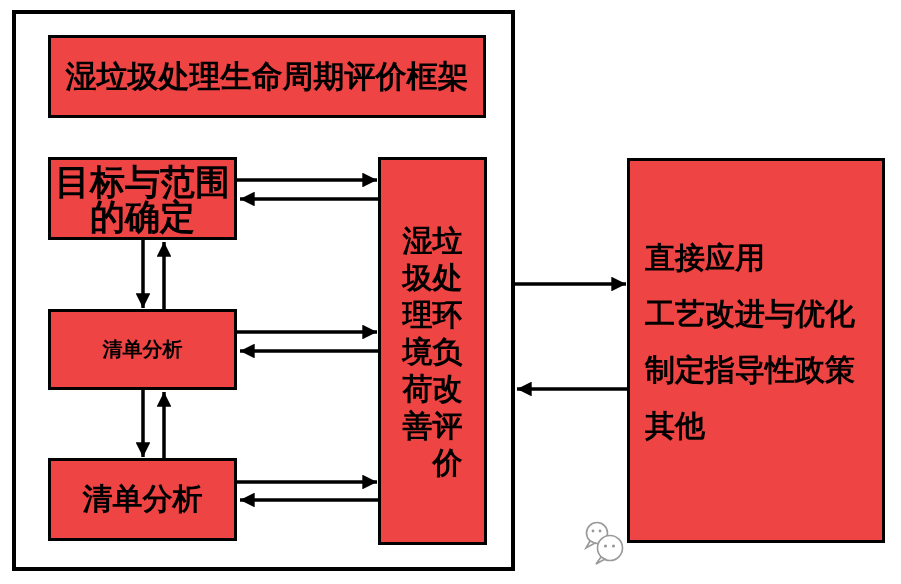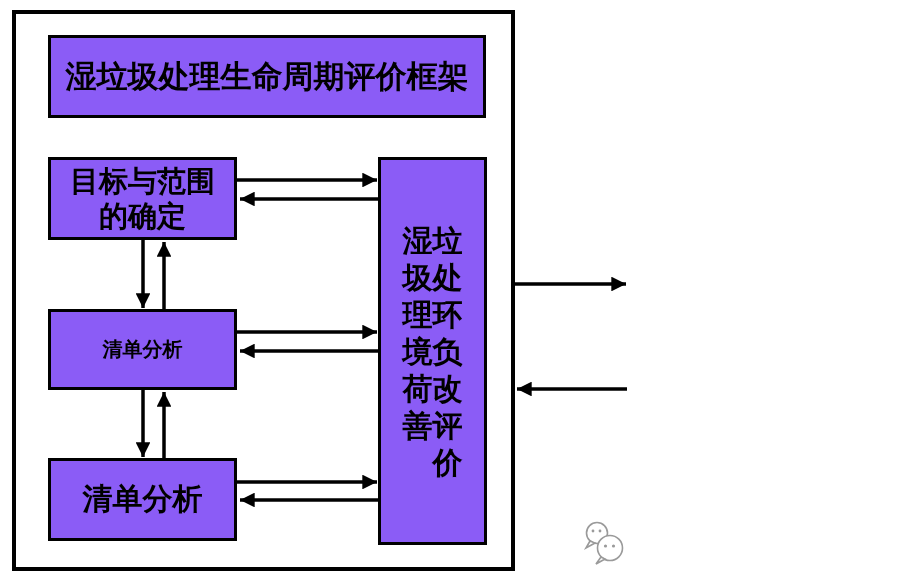--- a/index.html
+++ b/index.html
@@ -9,36 +9,36 @@
     height: 584px;
     background: #ffffff;
     font-family: "Liberation Sans", sans-serif;
     color: #000000;
     overflow: hidden;
   }
   .box {
     position: absolute;
     box-sizing: border-box;
     border: 3px solid #000000;
-    background: #8b5cf6;
+    background: #ef4444;
     display: flex;
     align-items: center;
     justify-content: center;
     text-align: center;
     font-weight: 600;
   }
   #outer-frame {
     position: absolute;
     box-sizing: border-box;
     border: 4px solid #000000;
     left: 12px; top: 10px; width: 503px; height: 561px;
     background: #ffffff;
   }
   #title-box   { left: 48px;  top: 35px;  width: 438px; height: 83px;  font-size: 31px; }
-  #goal-box    { left: 48px;  top: 157px; width: 189px; height: 83px;  font-size: 29px; line-height: 35px; flex-direction: column; }
+  #goal-box    { left: 48px;  top: 157px; width: 189px; height: 83px;  font-size: 35px; line-height: 35px; flex-direction: column; }
   #inv-box     { left: 48px;  top: 309px; width: 189px; height: 81px;  font-size: 20px; }
   #imp-box     { left: 48px;  top: 458px; width: 189px; height: 83px;  font-size: 30px; }
   #lca-box     { left: 378px; top: 157px; width: 109px; height: 388px; font-size: 30px; line-height: 37px; }
   #lca-box .wrap2 { display: inline-block; width: 2em; text-align: right; }
   #app-box {
     left: 627px; top: 158px; width: 258px; height: 385px;
     display: block; text-align: left;
     padding: 82px 0 0 15px; font-size: 30px; font-weight: 600;
   }
   #app-box .app-line { height: 56px; line-height: 30px; display: flex; align-items: flex-start; }
@@ -87,20 +87,26 @@
   </div>
 
   <div class="box" id="imp-box">
     <span>清单分析</span>
   </div>
 
   <div class="box" id="lca-box">
     <span class="wrap2">湿垃圾处理环境负荷改善评价</span>
   </div>
 
+  <div class="box" id="app-box">
+    <div class="app-line">直接应用</div>
+    <div class="app-line">工艺改进与优化</div>
+    <div class="app-line">制定指导性政策</div>
+    <div class="app-line">其他</div>
+  </div>
 
   <svg class="arrow-layer" viewBox="0 0 901 584">
     <defs>
       <marker id="ah" markerWidth="4.2" markerHeight="4.2" refX="4.2" refY="2.1" orient="auto" markerUnits="strokeWidth">
         <path d="M0,0 L4.2,2.1 L0,4.2 Z" fill="#000000"></path>
       </marker>
     </defs>
     <g stroke="#000000" stroke-width="3.5">
 
       <line x1="237" y1="180" x2="377" y2="180" marker-end="url(#ah)"></line>

